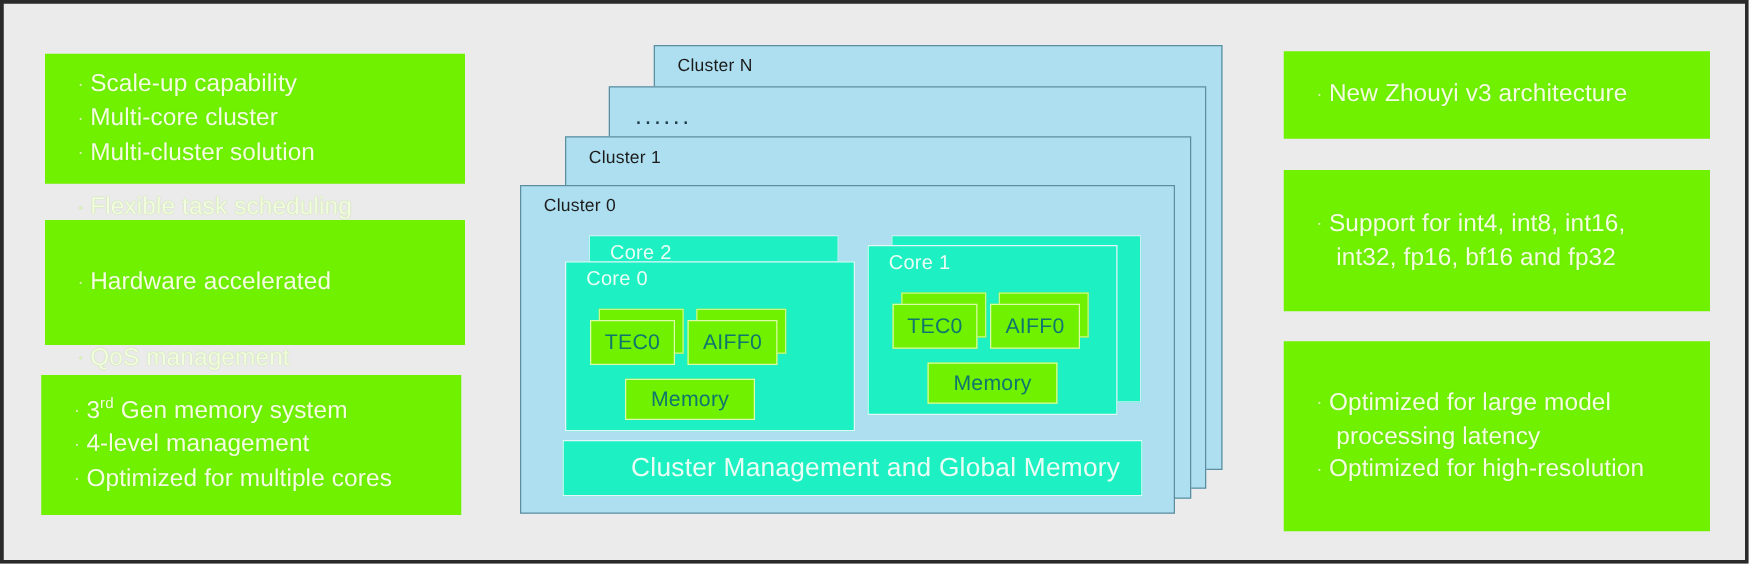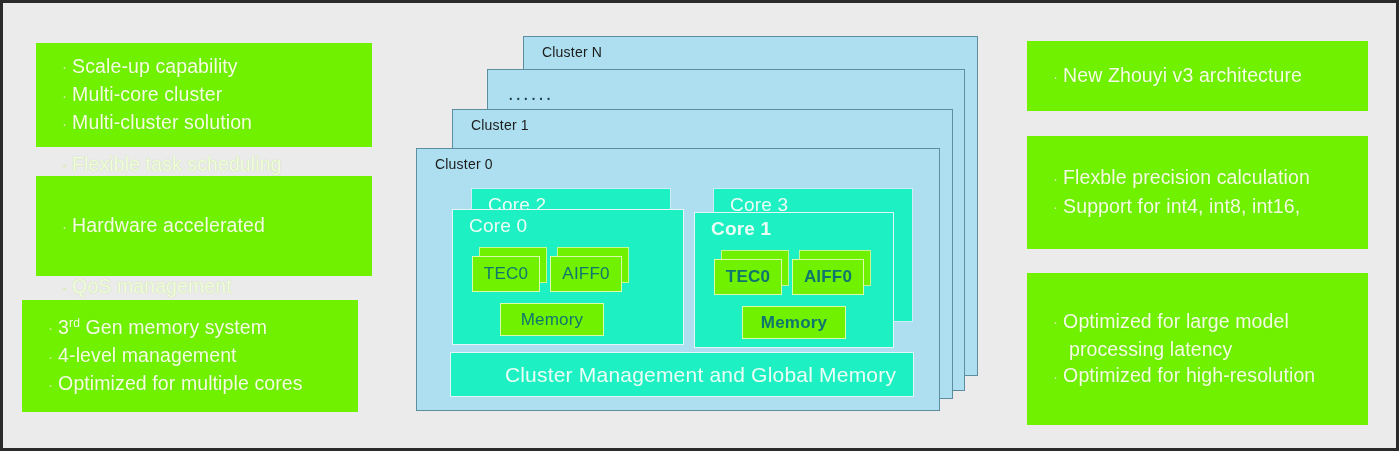--- a/index.html
+++ b/index.html
@@ -50,21 +50,21 @@
   .feature-line .cont { padding-left: 16px; display: block; }
   sup {
     font-size: 0.62em;
     vertical-align: super;
     line-height: 0;
   }
 
   
   #card-scale   { left: 33px; top: 40px;  width: 336px; height: 104px; }
   #card-sched   { left: 33px; top: 173px; width: 336px; height: 100px; gap: 33px; }
-  #card-memory  { left: 19px; top: 297px; width: 336px; height: 112px; }
+  #card-memory  { left: 30px; top: 297px; width: 336px; height: 112px; }
   
   #card-arch    { left: 1024px; top: 38px;  width: 341px; height: 70px; }
   #card-prec    { left: 1024px; top: 133px; width: 341px; height: 113px; }
   #card-opt     { left: 1024px; top: 270px; width: 341px; height: 152px; }
 
   
   .cluster-panel {
     position: absolute;
     background: #addff0;
     border: 1.5px solid #5d8ea0;
@@ -100,30 +100,30 @@
     box-sizing: border-box;
   }
   .core-back  { border: 1px solid #cdeef4; }
   .core-front { border: 1px solid #e4f6fa; }
 
   .core-label {
     position: absolute;
     left: 16px;
     top: 5px;
     color: #eafdf5;
-    font-size: 19px;
+    font-size: 16px;
     letter-spacing: 0.2px;
   }
 
   
   #coreA-back  { left: 54px;  top: 39px;  width: 200px; height: 134px; }
   #coreA-front { left: 35px;  top: 60px;  width: 232px; height: 136px; }
   
   #coreB-back  { left: 296px; top: 39px;  width: 200px; height: 134px; }
-  #coreB-front { left: 277px; top: 63px;  width: 200px; height: 136px; font-weight: bold; }
+  #coreB-front { left: 277px; top: 47px;  width: 200px; height: 136px; }
 
   
   .chip-back, .chip {
     position: absolute;
     background: #6ff100;
     box-sizing: border-box;
   }
   .chip-back { border: 1px solid #c9f78f; }
   .chip {
     border: 1.5px solid #dbfbaa;
@@ -241,22 +241,24 @@
     <div id="cluster-mgmt">
       <span class="bar-text">Cluster Management and Global Memory</span>
     </div>
   </div>
 
   <div class="feature-card" id="card-arch">
     <div class="feature-line"><span class="bullet">·</span><span>New Zhouyi v3 architecture</span></div>
   </div>
 
   <div class="feature-card" id="card-prec">
-    <div class="feature-line"><span class="bullet">·</span><span>Flexble precision calculation</span></div>
     <div class="feature-line"><span class="bullet">·</span><span>Support for int4, int8, int16,</span></div>
+    <div class="feature-line">
+        <span class="cont">int32, fp16, bf16 and fp32</span>
+      </div>
   </div>
 
   <div class="feature-card" id="card-opt">
     <div class="feature-line"><span class="bullet">·</span><span>Optimized for large model</span></div>
     <div class="feature-line">
         <span class="cont">processing latency</span>
       </div>
     <div class="feature-line"><span class="bullet">·</span><span>Optimized for high-resolution</span></div>
   </div>
 

